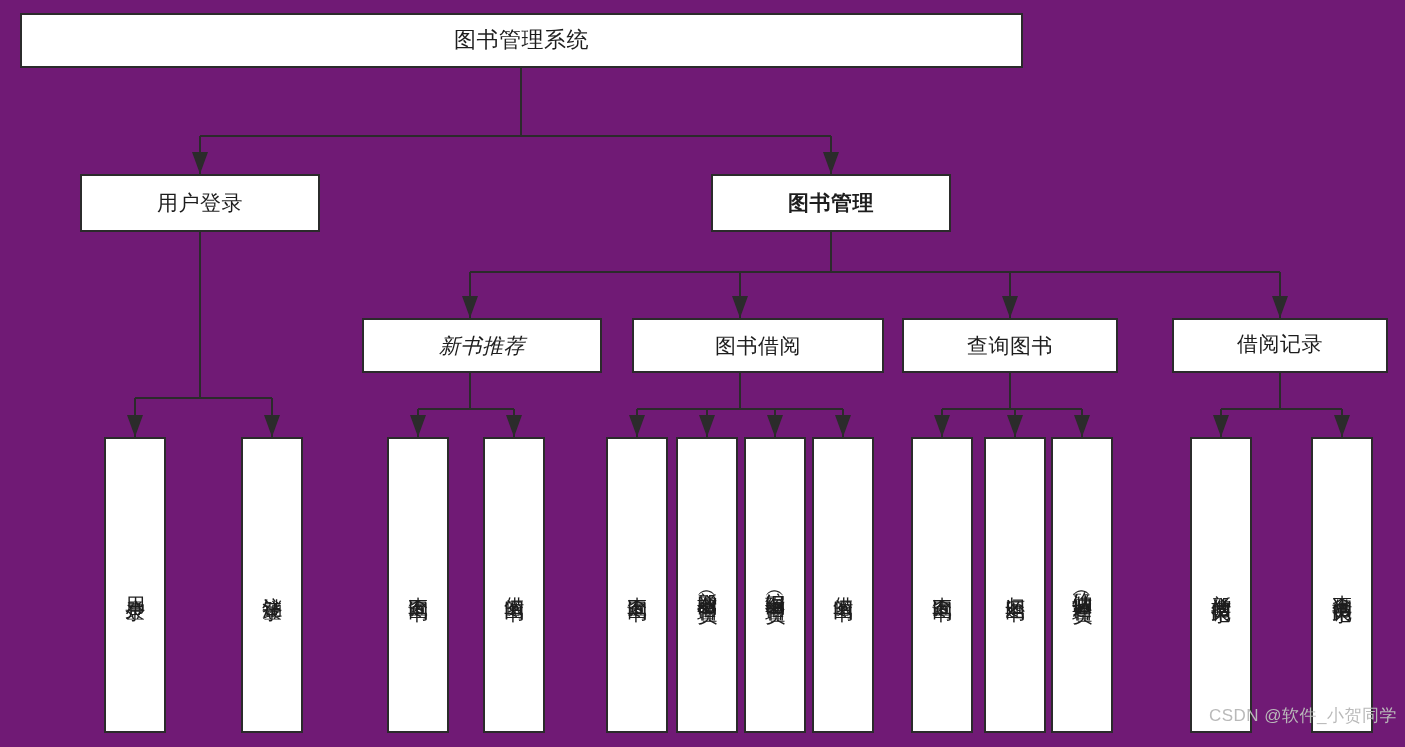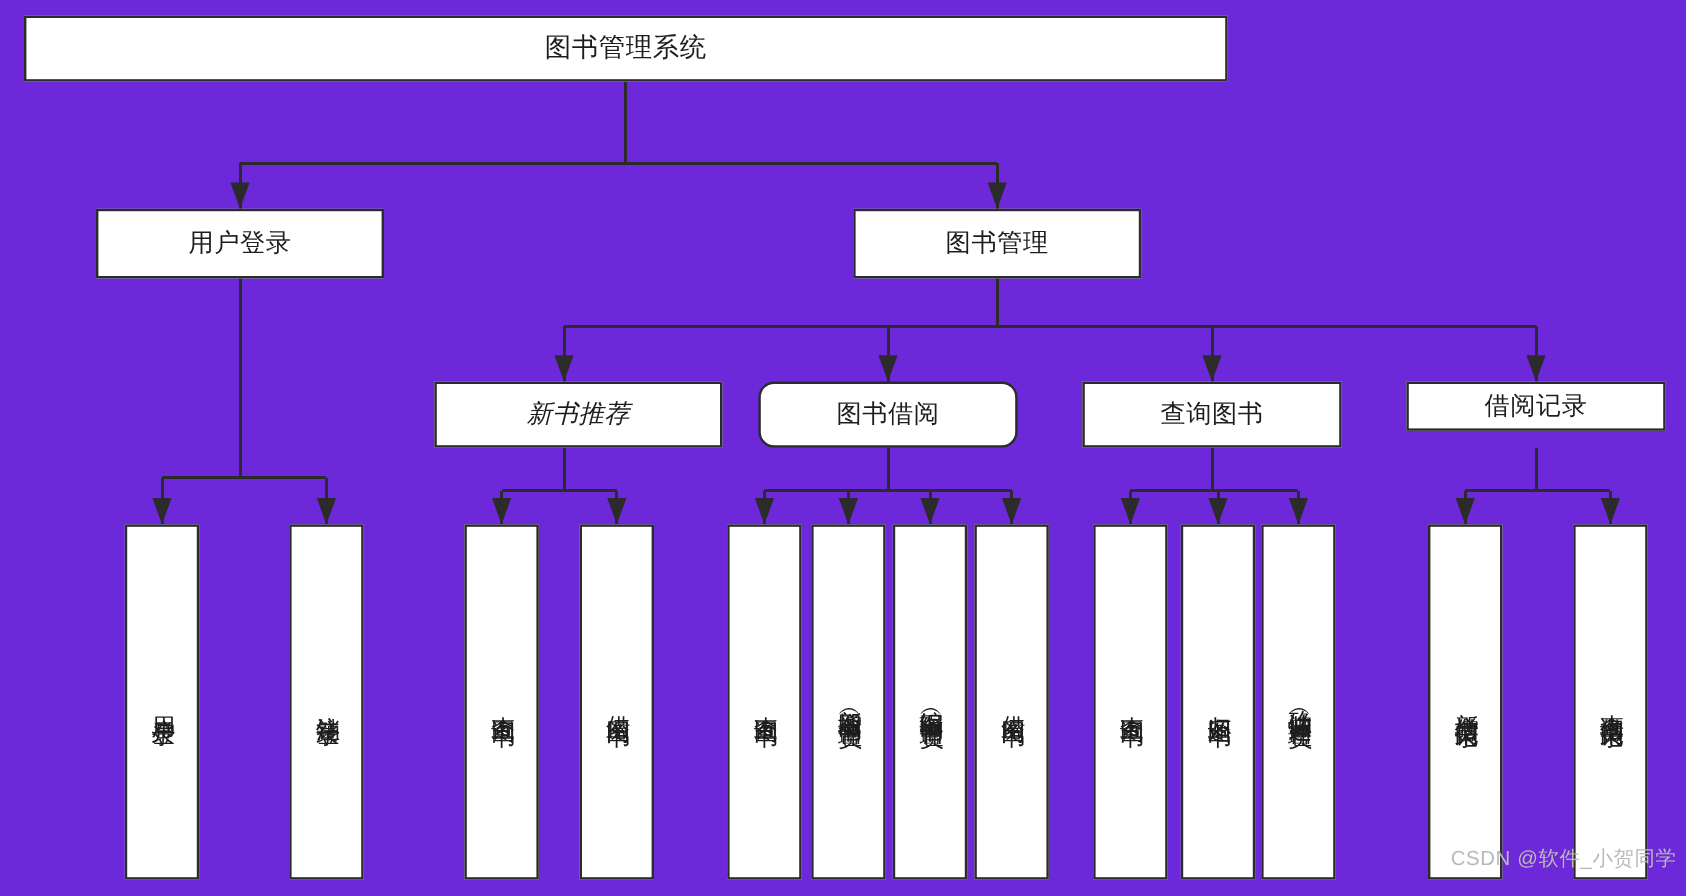--- a/index.html
+++ b/index.html
@@ -8,21 +8,21 @@
     padding: 0;
     background: #ffffff;
   }
   body {
     font-family: "Liberation Sans", "DejaVu Sans", sans-serif;
   }
   #canvas {
     position: relative;
     width: 1405px;
     height: 747px;
-    background: #6d28d9;
+    background: #701a75;
     overflow: hidden;
   }
   #connectors {
     position: absolute;
     left: 0;
     top: 0;
     width: 1405px;
     height: 747px;
     pointer-events: none;
   }
@@ -137,34 +137,34 @@
       <polygon points="1334,415 1350,415 1342,437" fill="#2b2b2b"></polygon>
     </svg>
 
   <div class="node h root" id="n-root" style="left: 20px; top: 13px; width: 1003px; height: 55px;">
     <span class="label">图书管理系统</span>
   </div>
 
   <div class="node h" id="n-l2-0" style="left: 80px; top: 174px; width: 240px; height: 58px;">
     <span class="label">用户登录</span>
   </div>
-  <div class="node h" id="n-l2-1" style="left: 711px; top: 174px; width: 240px; height: 58px;">
+  <div class="node h" id="n-l2-1" style="left: 711px; top: 174px; width: 240px; height: 58px; font-weight: bold;">
     <span class="label">图书管理</span>
   </div>
 
   <div class="node h" id="n-l3-0" style="left: 362px; top: 318px; width: 240px; height: 55px; font-style: italic;">
     <span class="label">新书推荐</span>
   </div>
-  <div class="node h" id="n-l3-1" style="left: 632px; top: 318px; width: 216px; height: 55px; border-radius: 13px;">
+  <div class="node h" id="n-l3-1" style="left: 632px; top: 318px; width: 252px; height: 55px;">
     <span class="label">图书借阅</span>
   </div>
   <div class="node h" id="n-l3-2" style="left: 902px; top: 318px; width: 216px; height: 55px;">
     <span class="label">查询图书</span>
   </div>
-  <div class="node h" id="n-l3-3" style="left: 1172px; top: 318px; width: 216px; height: 41px;">
+  <div class="node h" id="n-l3-3" style="left: 1172px; top: 318px; width: 216px; height: 55px; font-family: Liberation Mono, monospace;">
     <span class="label">借阅记录</span>
   </div>
 
   <div class="node v" id="n-lf-0" style="left: 104px; top: 437px; width: 62px; height: 296px;">
     <span class="label">用户登录</span>
   </div>
   <div class="node v" id="n-lf-1" style="left: 241px; top: 437px; width: 62px; height: 296px;">
     <span class="label">注销登录</span>
   </div>
   <div class="node v" id="n-lf-2" style="left: 387px; top: 437px; width: 62px; height: 296px;">

